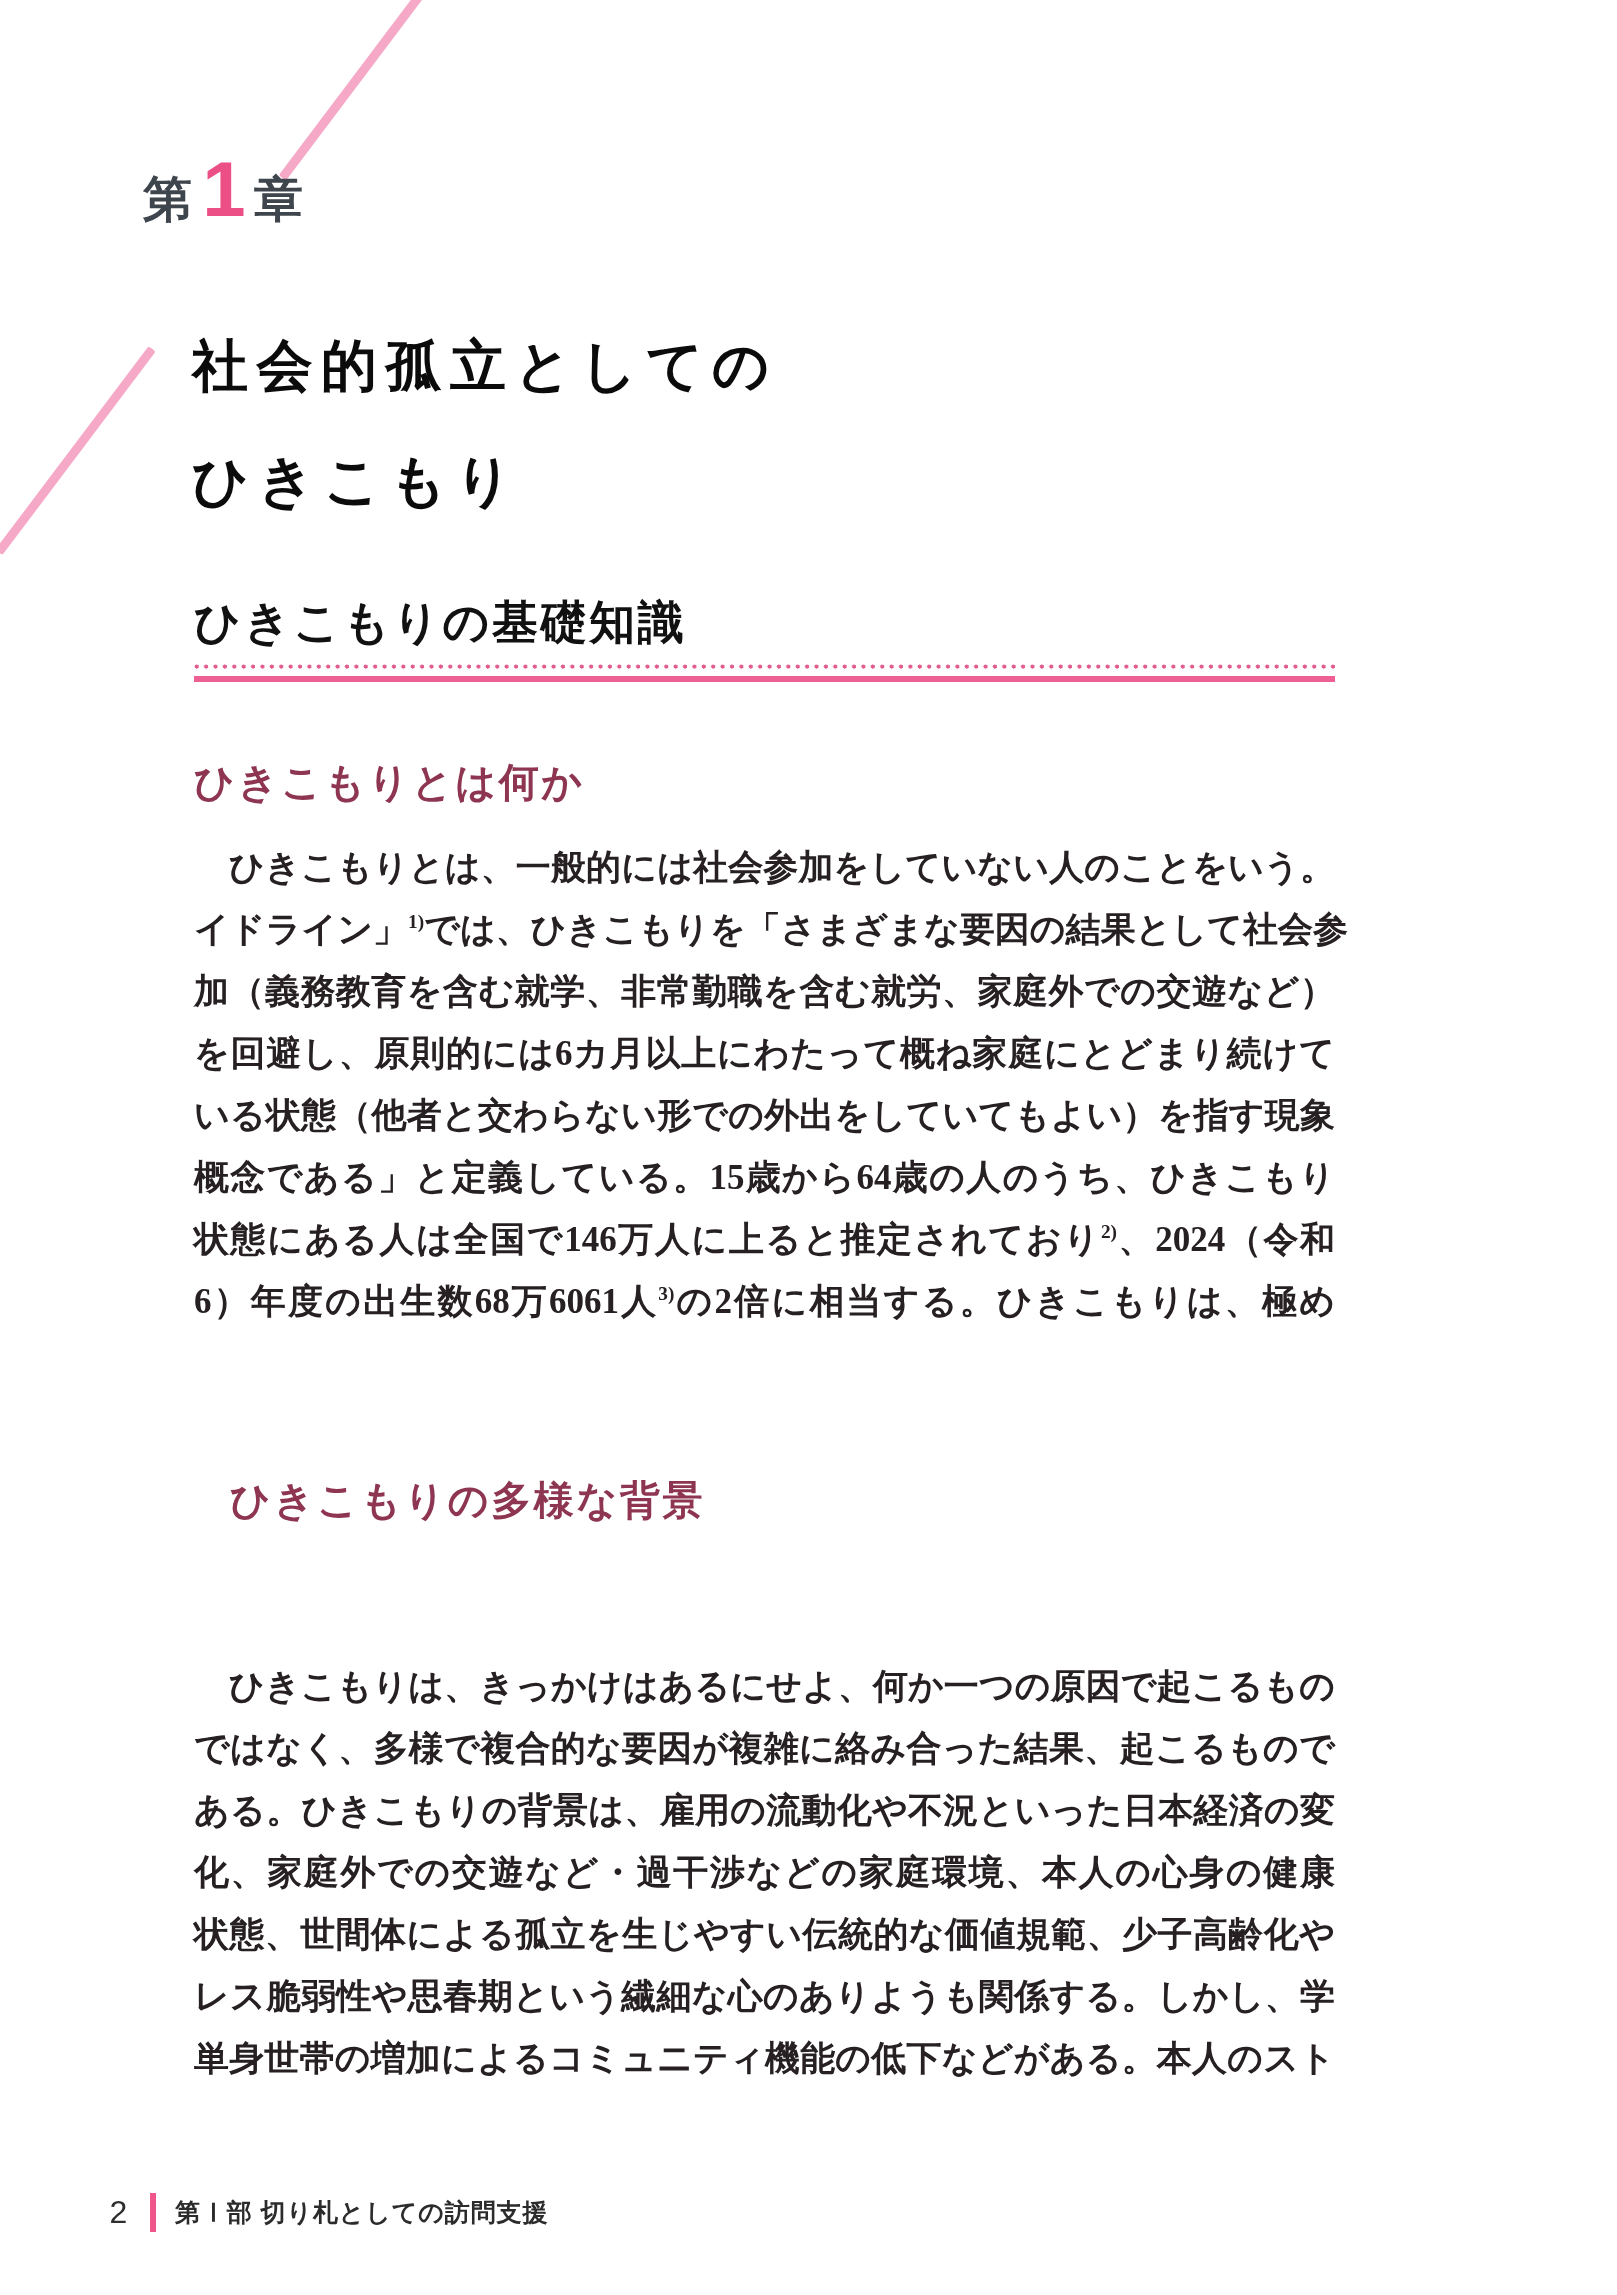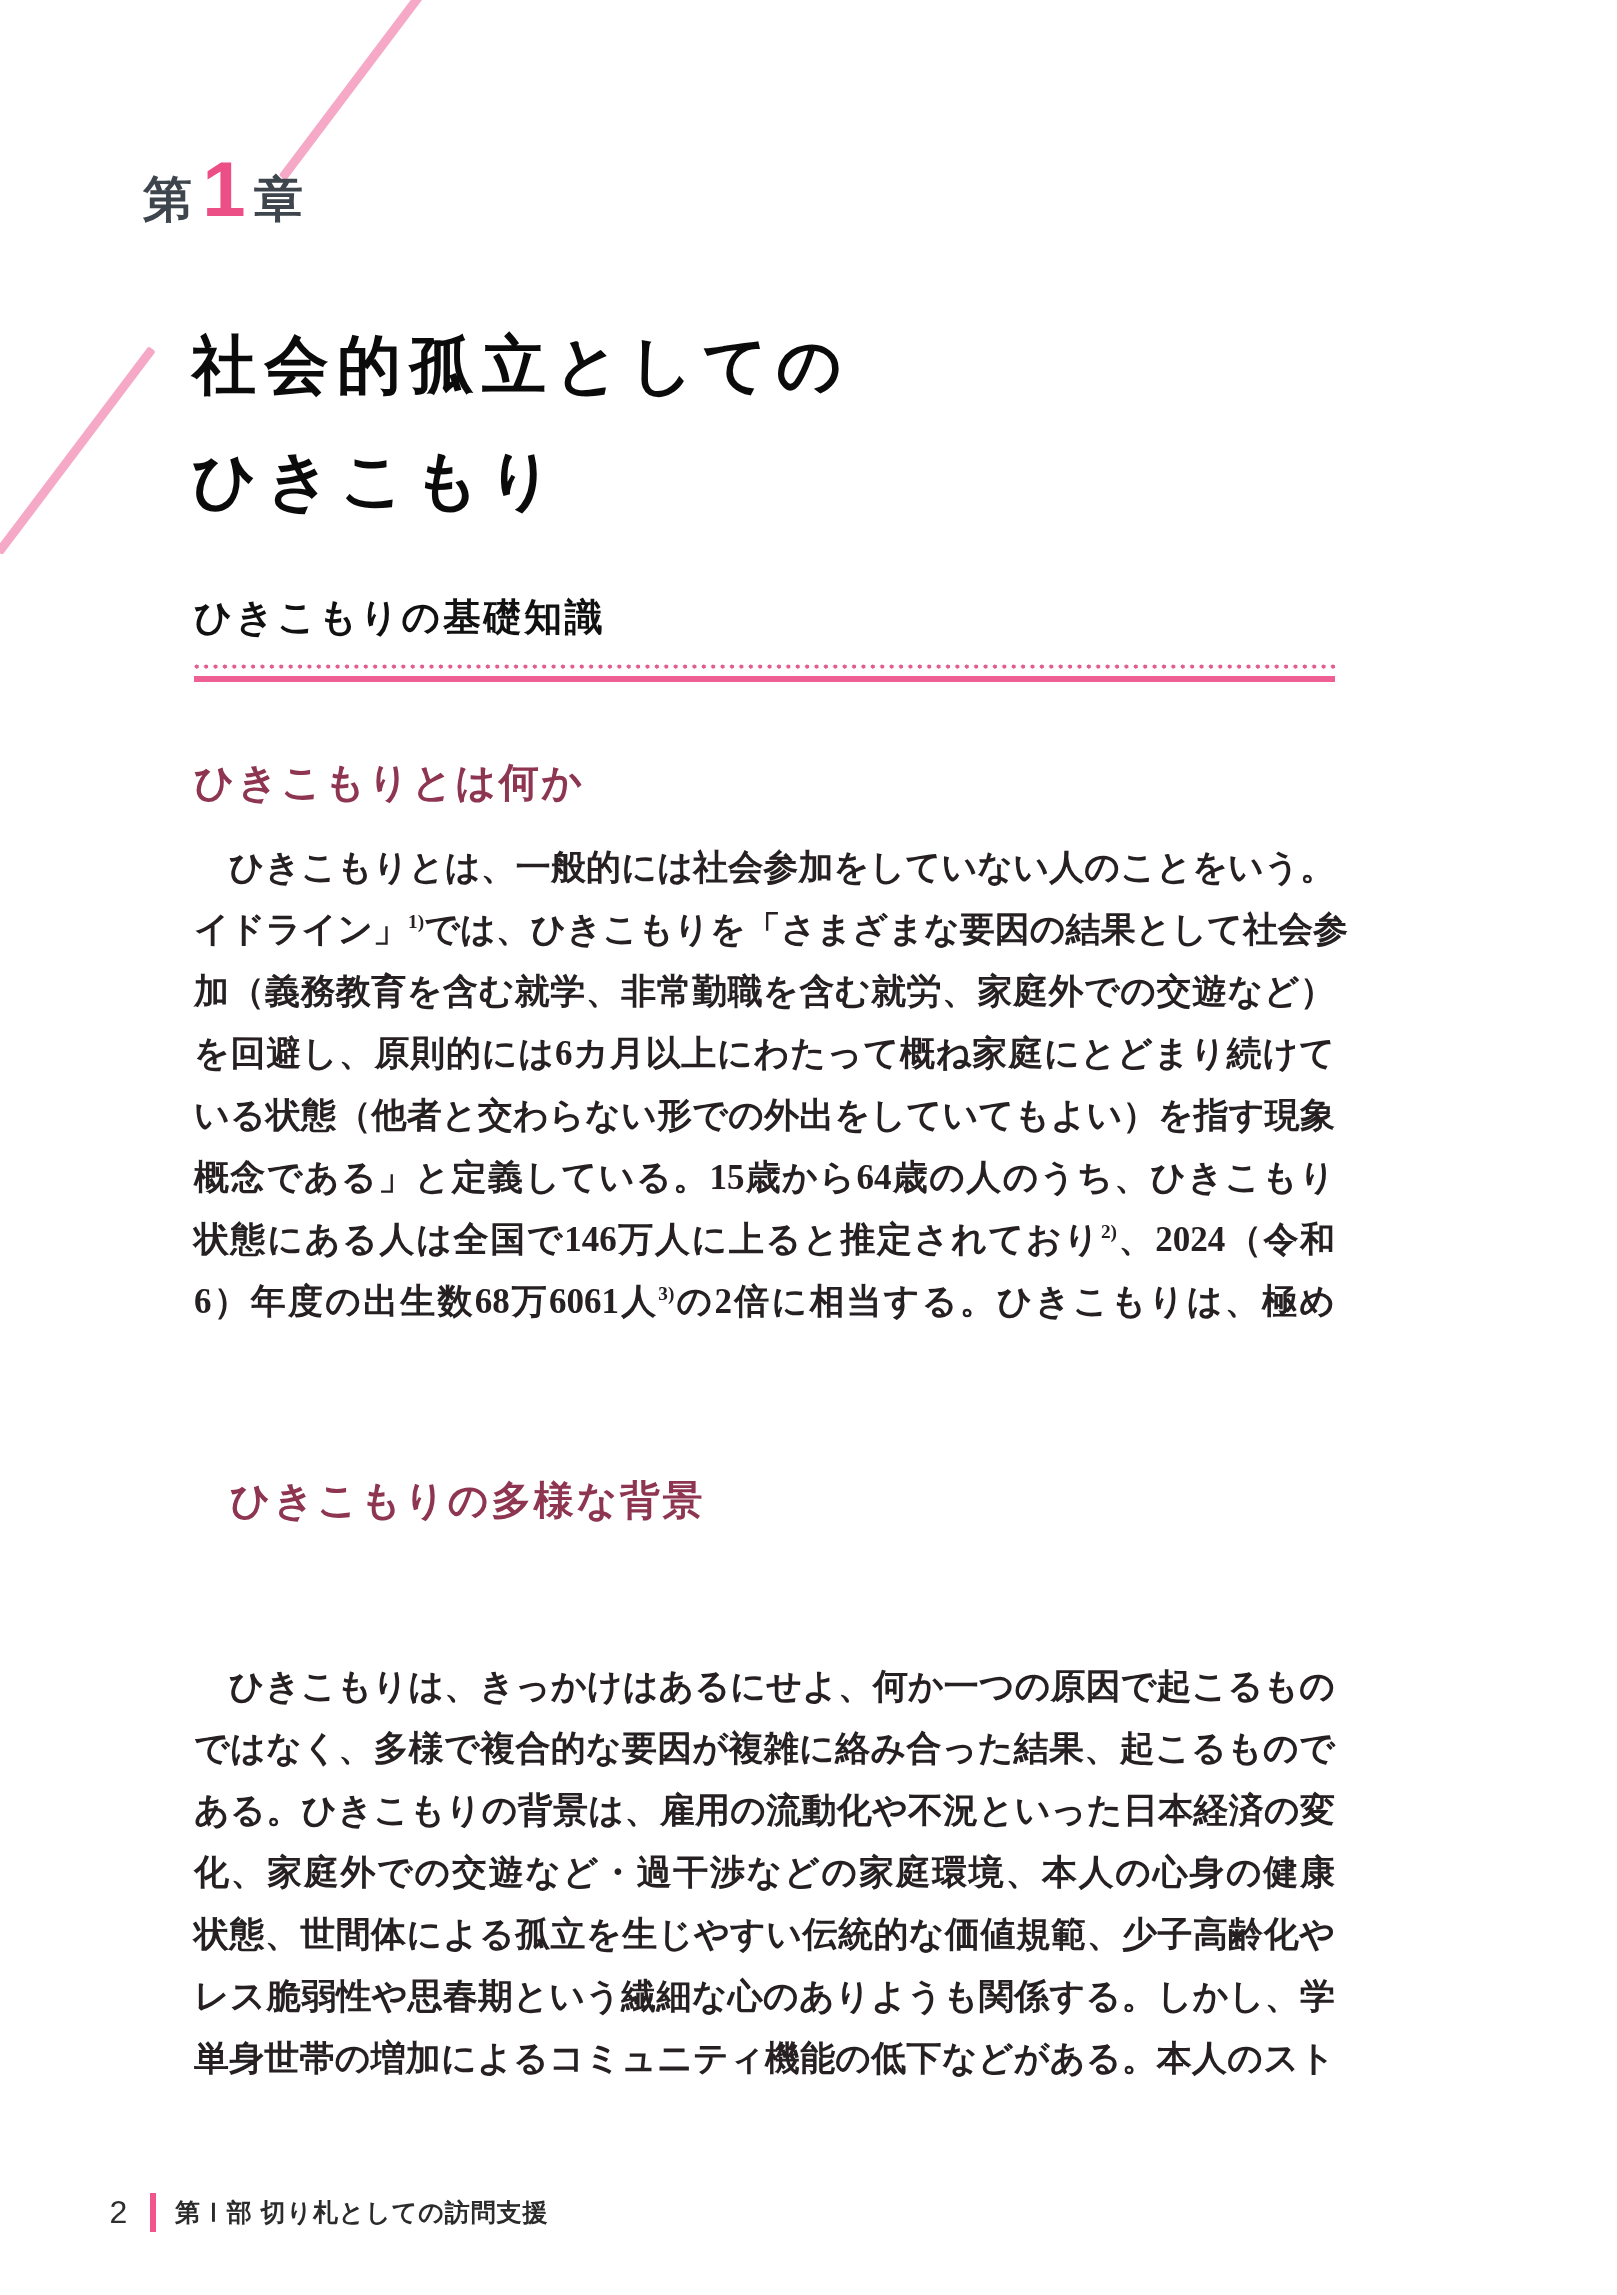--- a/index.html
+++ b/index.html
@@ -12,25 +12,25 @@
   .diag{position:absolute;width:8.5px;background:#F5A9C6;border-radius:2.6px;transform:rotate(37deg);}
   #diagA{height:230px;left:347px;top:-29px;}
   #diagB{height:255px;left:71px;top:323px;}
   
   #chapterLabel{position:absolute;left:143px;top:150px;display:flex;align-items:baseline;gap:8.5px;}
   #chapterLabel .kanji{font-size:49px;font-weight:bold;color:#3F454D;letter-spacing:1.7px;}
   #chapterLabel .num{font-size:78px;font-weight:800;color:#EB4F86;line-height:1;}
   
   #chapterTitle{
     position:absolute;left:192px;top:308px;width:1190px;
-    font-size:64px;line-height:115px;font-weight:800;color:#0b0b0b;letter-spacing:8.5px;
+    font-size:56px;line-height:115px;font-weight:800;color:#0b0b0b;letter-spacing:8.5px;
   }
   
   #sectionHeading{
-    position:absolute;left:194px;top:592px;font-size:38px;font-weight:800;
+    position:absolute;left:194px;top:592px;font-size:46px;font-weight:800;
     color:#111111;letter-spacing:2.6px;
   }
   #ruleDotted{
     position:absolute;left:194px;top:664px;width:1141px;height:5.1px;
     background-image:radial-gradient(circle at 2.6px 2.6px,#E25C90 1.9px,rgba(0,0,0,0) 2.3px);
     background-size:9.4px 5.1px;background-repeat:repeat-x;
   }
   #ruleSolid{position:absolute;left:194px;top:676px;width:1141px;height:6px;background:#EE5F94;}
   
   .subHeading{

